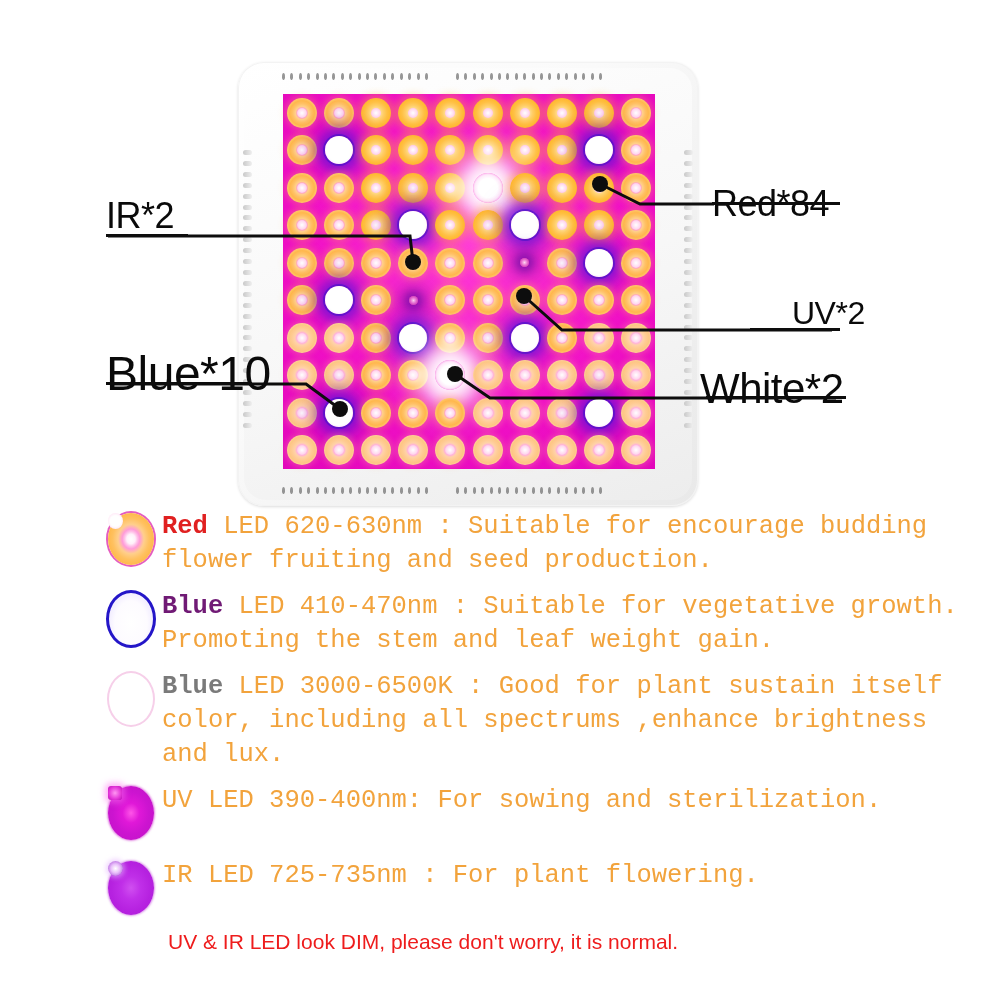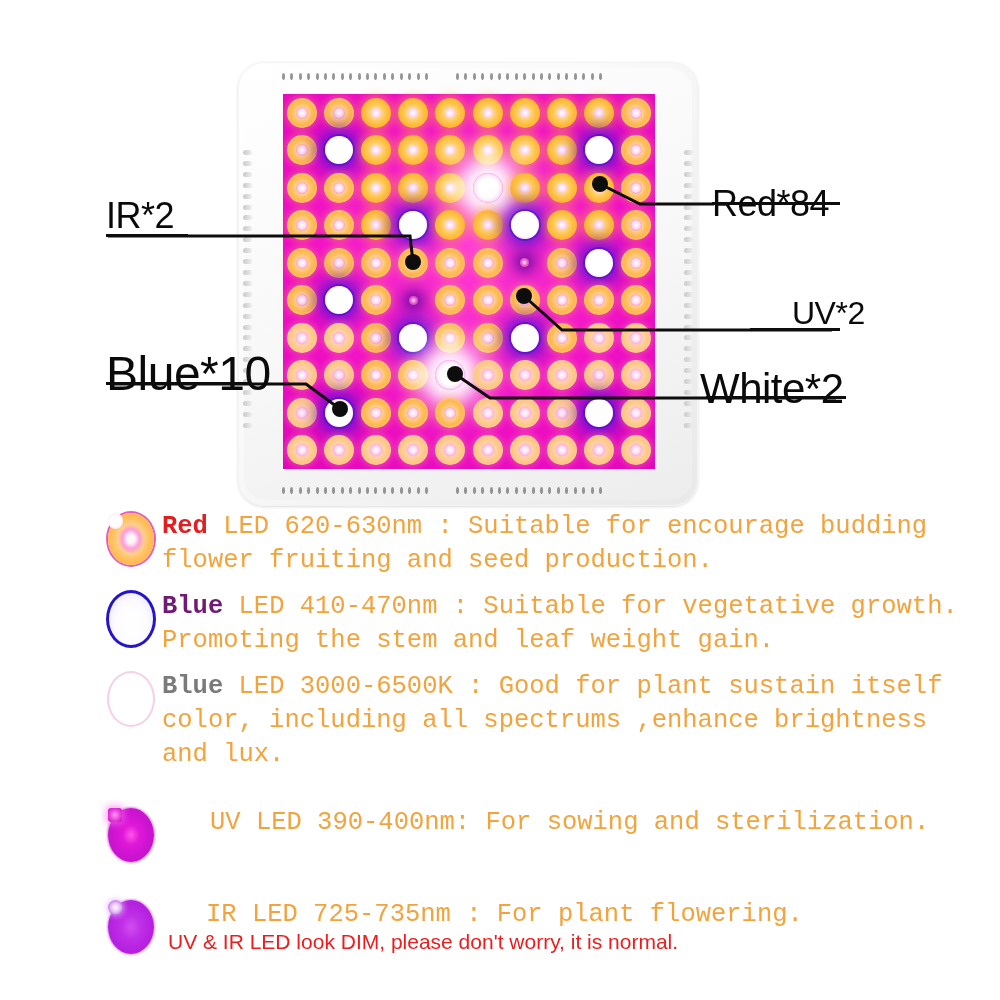--- a/index.html
+++ b/index.html
@@ -765,28 +765,28 @@
 
   <div class="legend-row">
     <div class="legend-icon">
         <div class="ic-white"></div>
       </div>
     <div class="legend-text">
       <span class="k k-white">Blue</span><span> LED 3000-6500K : Good for plant sustain itself color, including all spectrums ,enhance brightness and lux.</span>
     </div>
   </div>
 
-  <div class="legend-row" style="margin-top:32px;gap:48px;">
+  <div class="legend-row" style="margin-top:10px;">
     <div class="legend-icon">
         <div class="ic-uv"></div>
       </div>
     <div class="legend-text">UV LED 390-400nm: For sowing and sterilization.</div>
   </div>
 
-  <div class="legend-row" style="margin-top:30px;gap:44px;">
+  <div class="legend-row" style="margin-top:13px;">
     <div class="legend-icon">
         <div class="ic-ir"></div>
       </div>
     <div class="legend-text">IR LED 725-735nm : For plant flowering.</div>
   </div>
 
 </div>
 
 <div id="footnote">UV &amp; IR LED look DIM, please don't worry, it is normal.</div>
 

